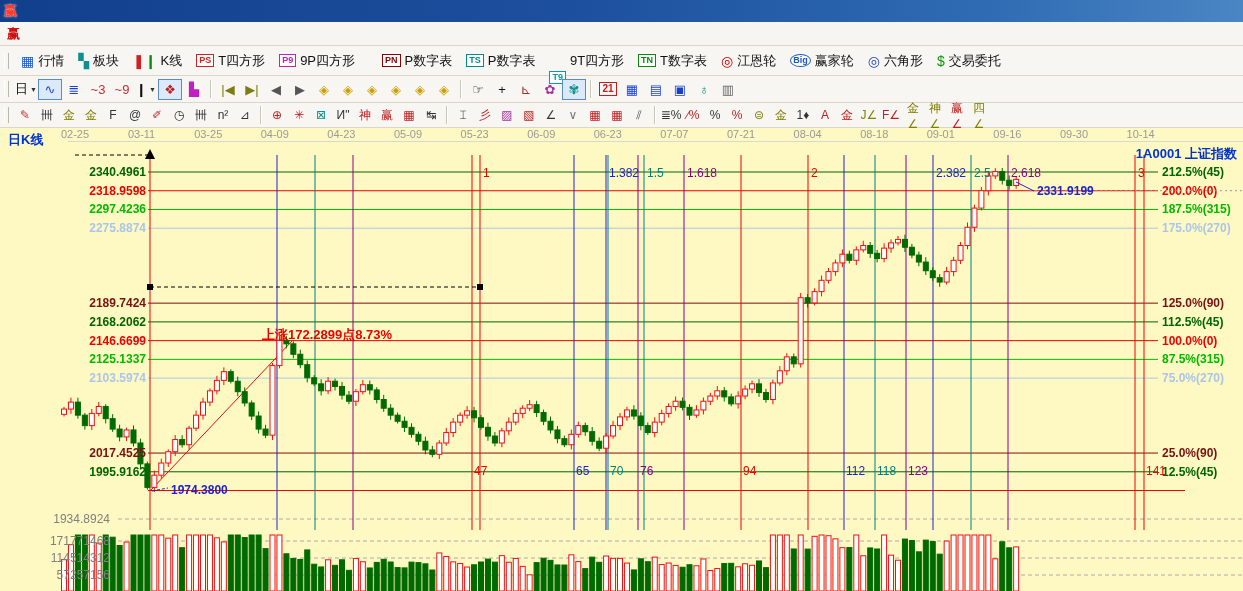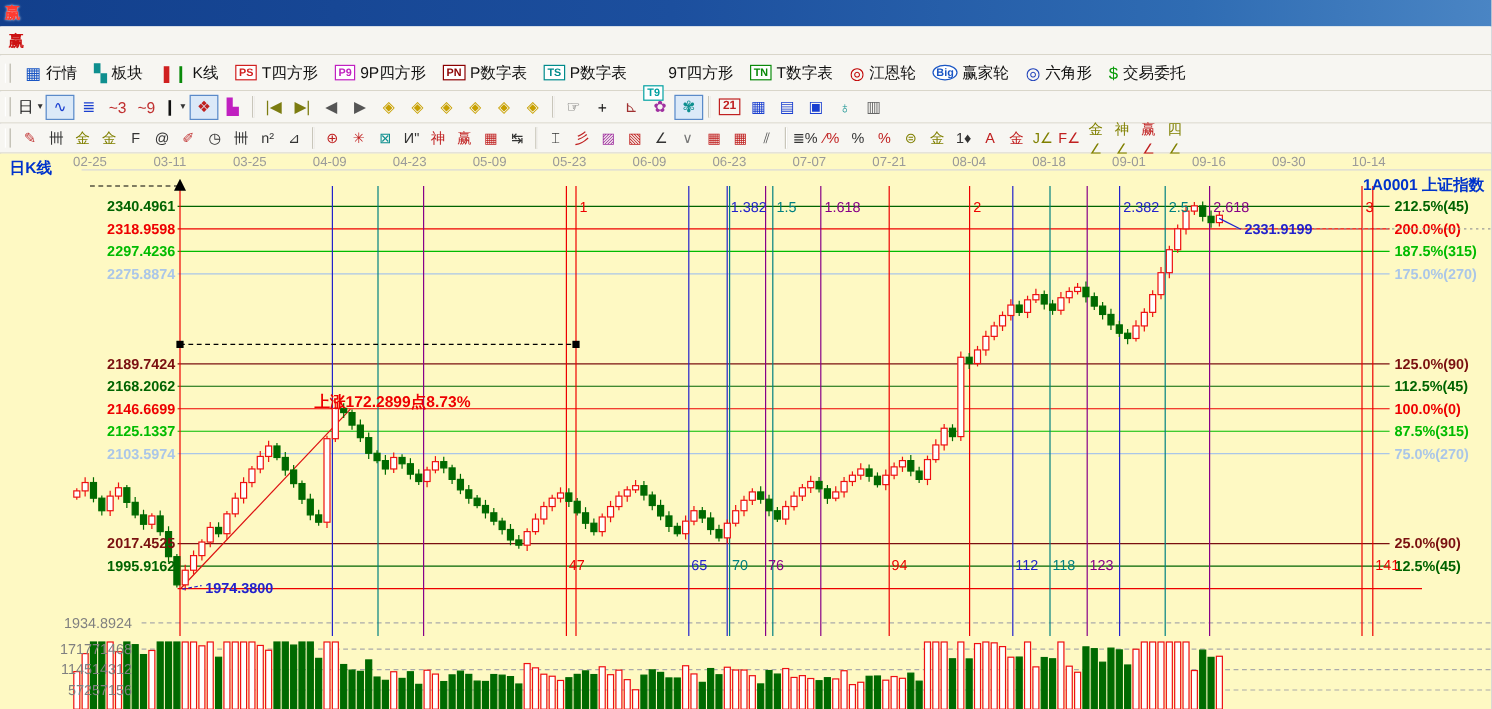--- a/index.html
+++ b/index.html
@@ -71,21 +71,21 @@
       </button>
       <button class="tb1btn">
         <span class="badge" style="color: rgb(208, 32, 32); border-color: rgb(208, 32, 32);">PS</span>
         <span>T四方形</span>
       </button>
       <button class="tb1btn">
         <span class="badge" style="color: rgb(192, 32, 192); border-color: rgb(192, 32, 192);">P9</span>
         <span>9P四方形</span>
       </button>
       <button class="tb1btn">
-        <span class="badge" style="color: rgb(139, 0, 0); border-color: rgb(139, 0, 0);">PN</span>
+        <span class="badge" style="color: rgb(139, 0, 0); border-color: rgb(139, 0, 0); margin-left: 13px;">PN</span>
         <span>P数字表</span>
       </button>
       <button class="tb1btn">
         <span class="badge" style="color: rgb(0, 139, 139); border-color: rgb(0, 139, 139);">TS</span>
         <span>P数字表</span>
       </button>
       <button class="tb1btn">
         <span class="badge" style="color: rgb(0, 160, 160); border-color: rgb(0, 160, 160); margin-top: 33px;">T9</span>
         <span>9T四方形</span>
       </button>

